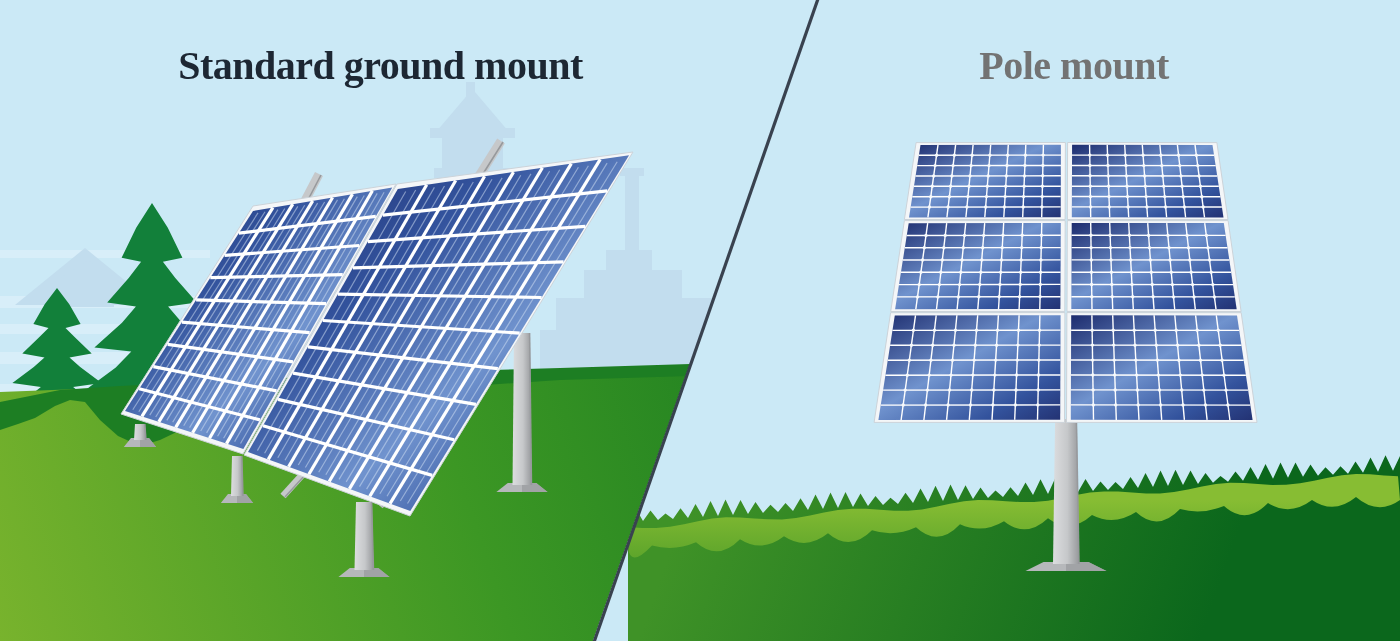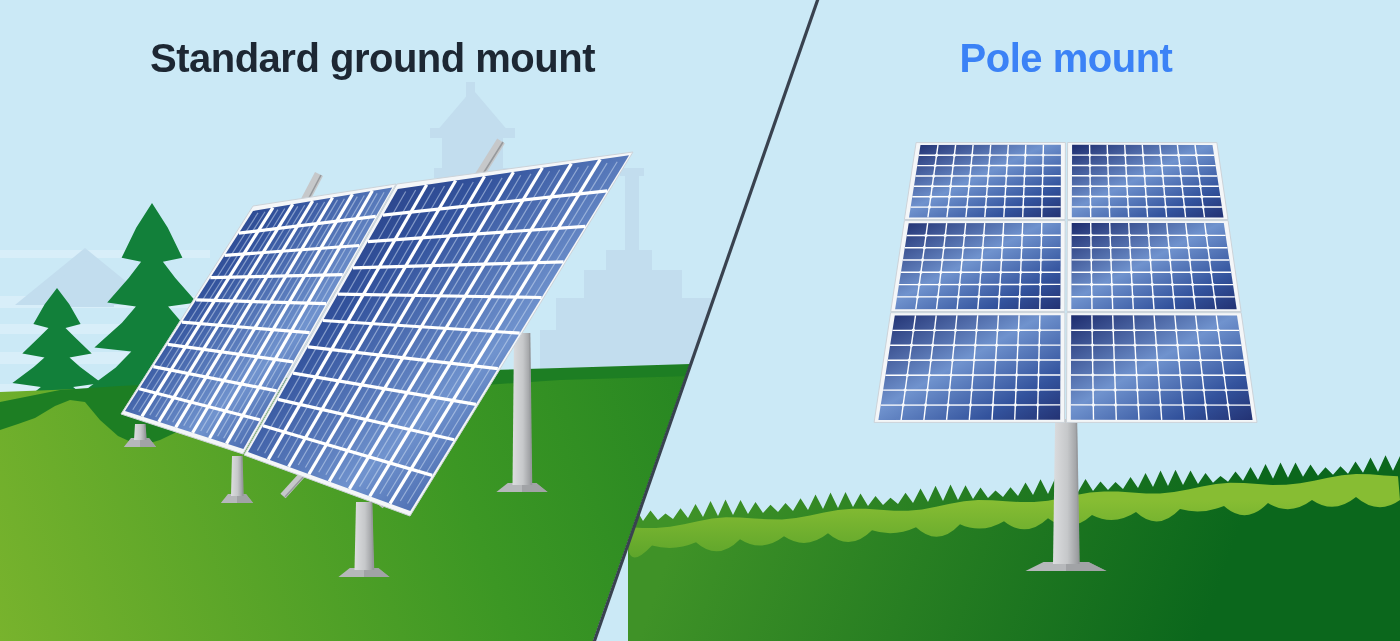--- a/index.html
+++ b/index.html
@@ -2,23 +2,23 @@
 <html><head>
 <meta charset="utf-8">
 <style>
   html,body{margin:0;padding:0;background:#ffffff;}
   .stage{
     position:relative;width:1400px;height:641px;overflow:hidden;
     font-family:"Liberation Sans","DejaVu Sans",sans-serif;
   }
   #scene-canvas{position:absolute;inset:0;}
   .title{
-    position:absolute;top:36px;margin:0;
+    position:absolute;top:36px;margin:8px;
     font-size:40px;font-weight:800;letter-spacing:-0.5px;
-    text-align:center;line-height:1.1;
+    text-align:center;line-height:1.1;font-family:Liberation Serif, serif;
   }
   .title.left{left:0;width:745px;}
   .title.right{left:770px;width:592px;}
 </style>
 </head>
 <body>
 
 <div class="stage">
   <div id="scene-canvas"><svg width="1400" height="641" viewBox="0 0 1400 641" xmlns="http://www.w3.org/2000/svg">
 <defs>
@@ -542,14 +542,14 @@
             <circle cx="1220.2" cy="345.3" r="1.7" fill="#f6f9fc"></circle>
             <circle cx="1222.1" cy="360.2" r="1.7" fill="#f6f9fc"></circle>
             <circle cx="1224.0" cy="375.2" r="1.7" fill="#f6f9fc"></circle>
             <circle cx="1226.0" cy="390.1" r="1.7" fill="#f6f9fc"></circle>
             <circle cx="1227.9" cy="405.0" r="1.7" fill="#f6f9fc"></circle>
           </g>
         </g>
         <line x1="819" y1="-4" x2="593" y2="645" stroke="#39424f" stroke-width="3.2"></line>
       </svg></div>
   <h1 class="title left" style="color: rgb(29, 39, 51);">Standard ground mount</h1>
-  <h1 class="title right" style="color: #3b82f6;">Pole mount</h1>
+  <h1 class="title right" style="color: #737373;">Pole mount</h1>
 </div>
 
 </body></html>

